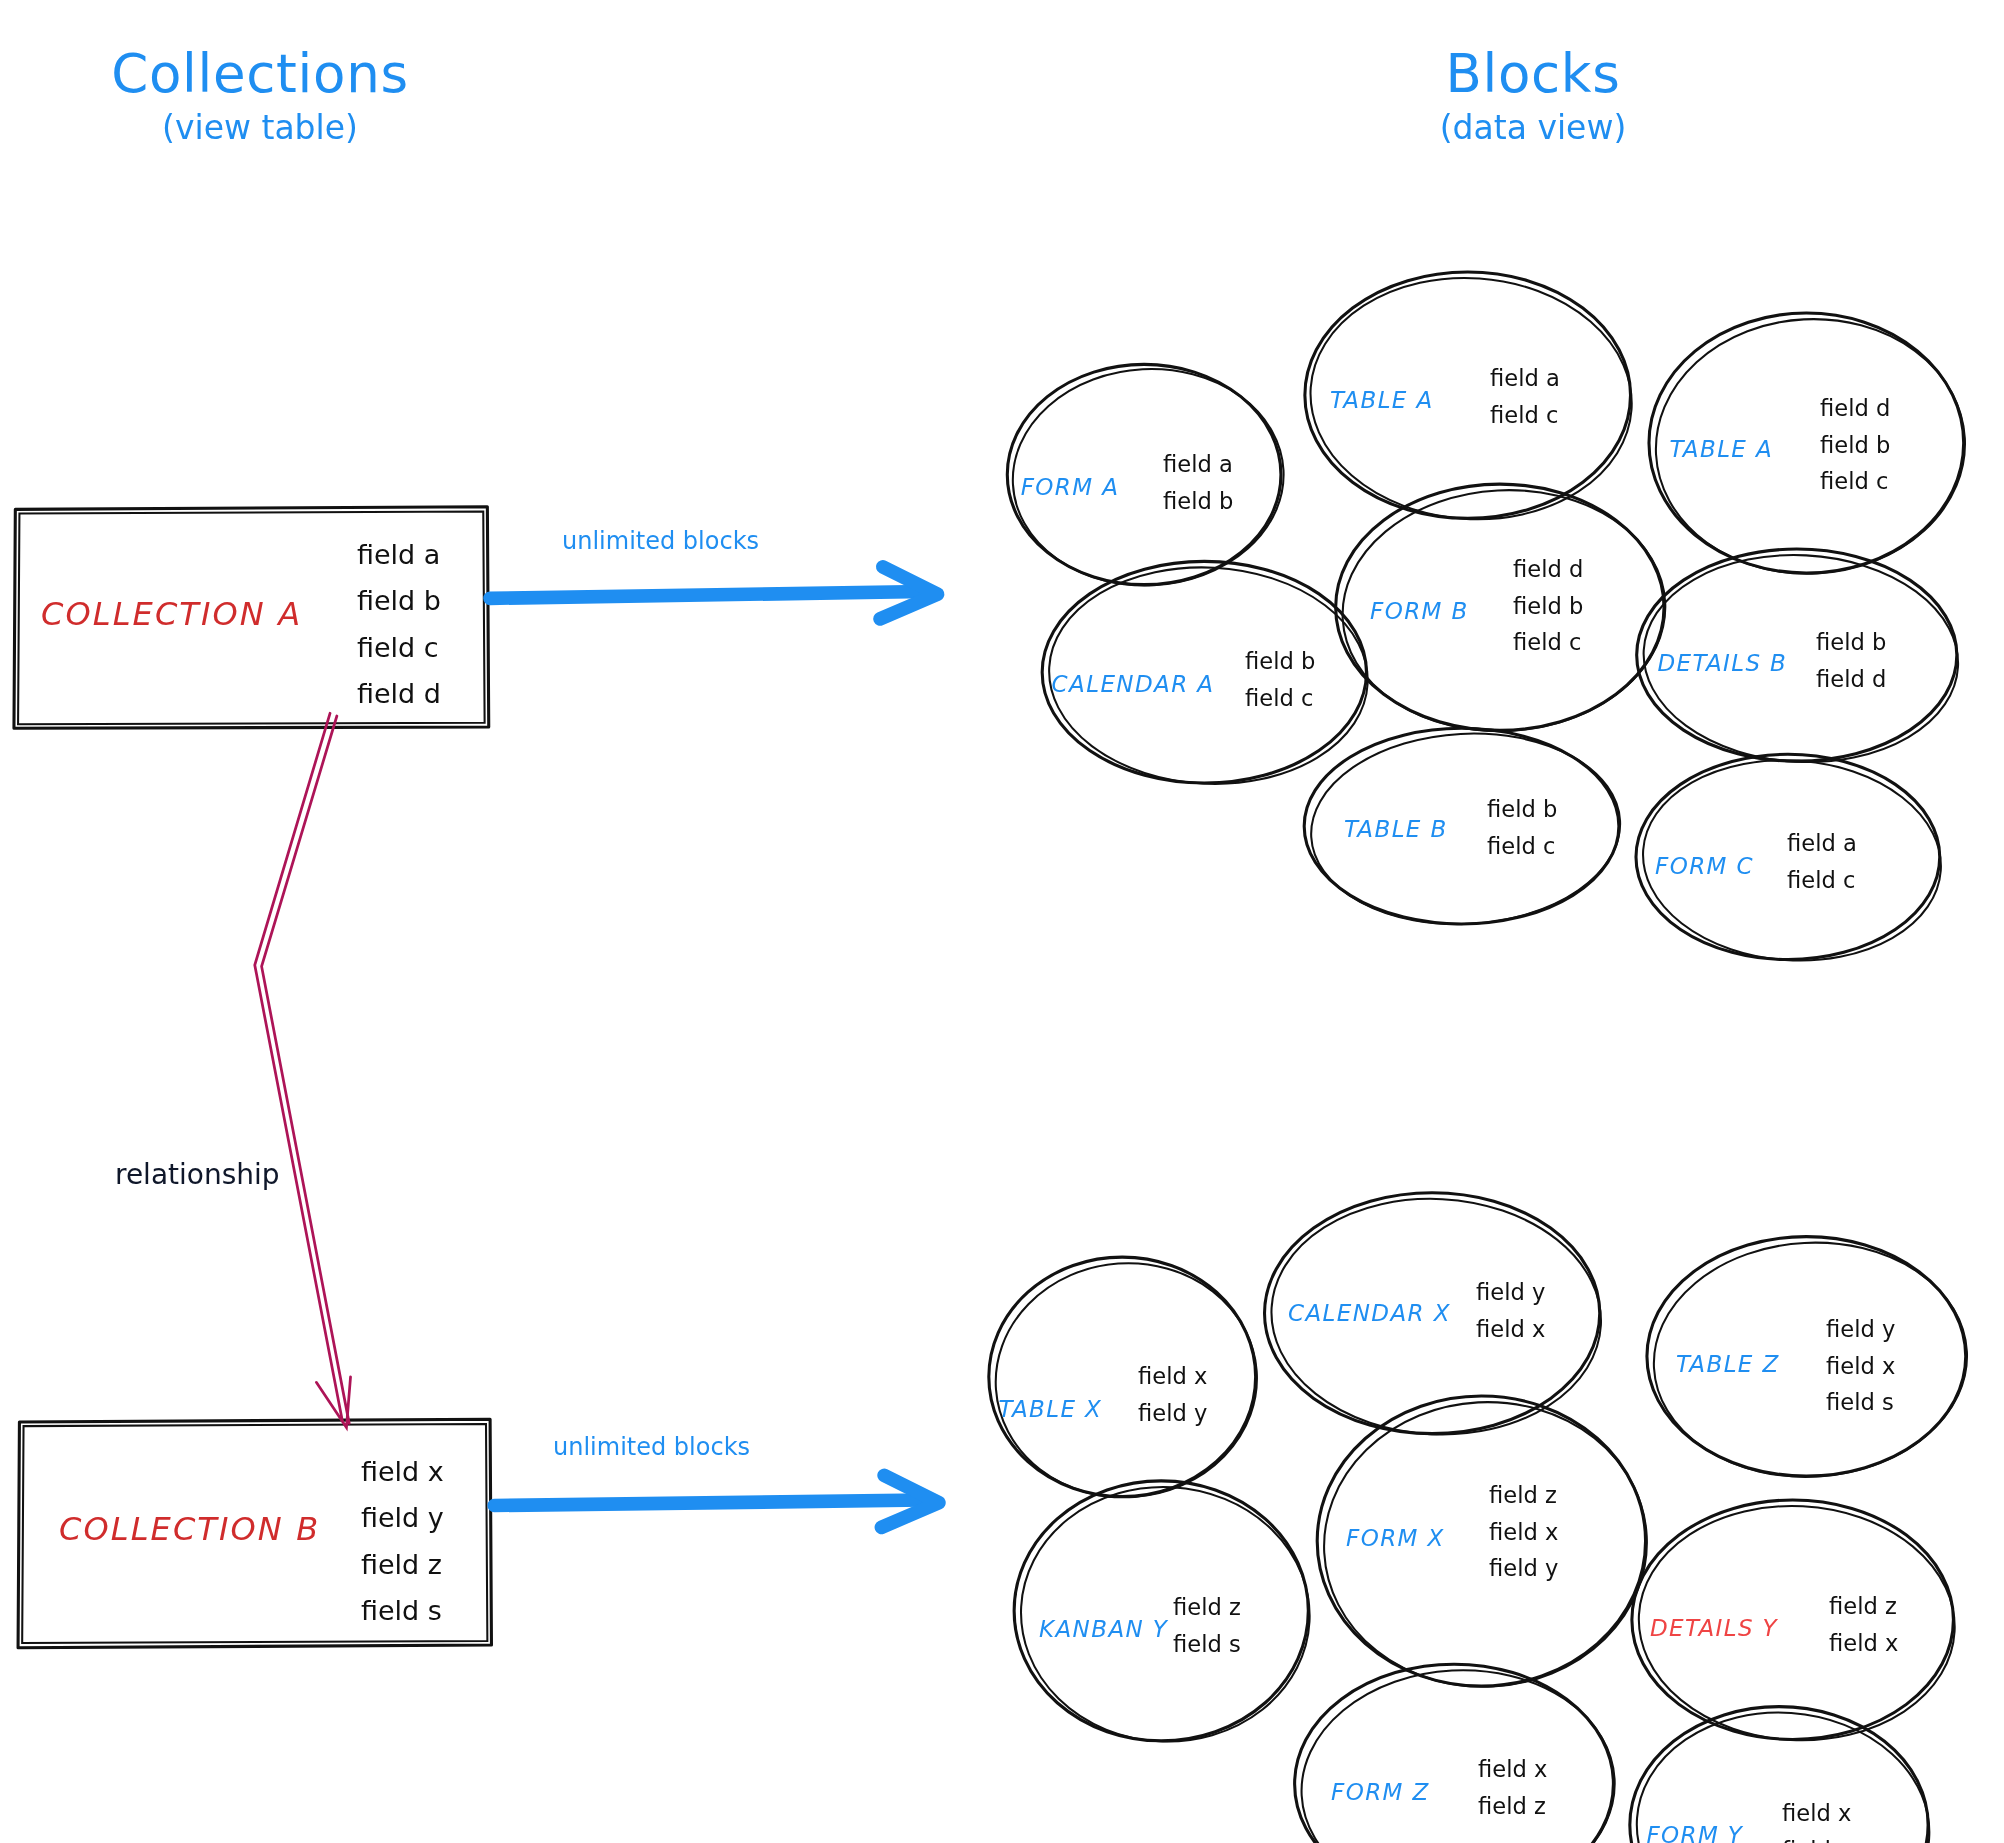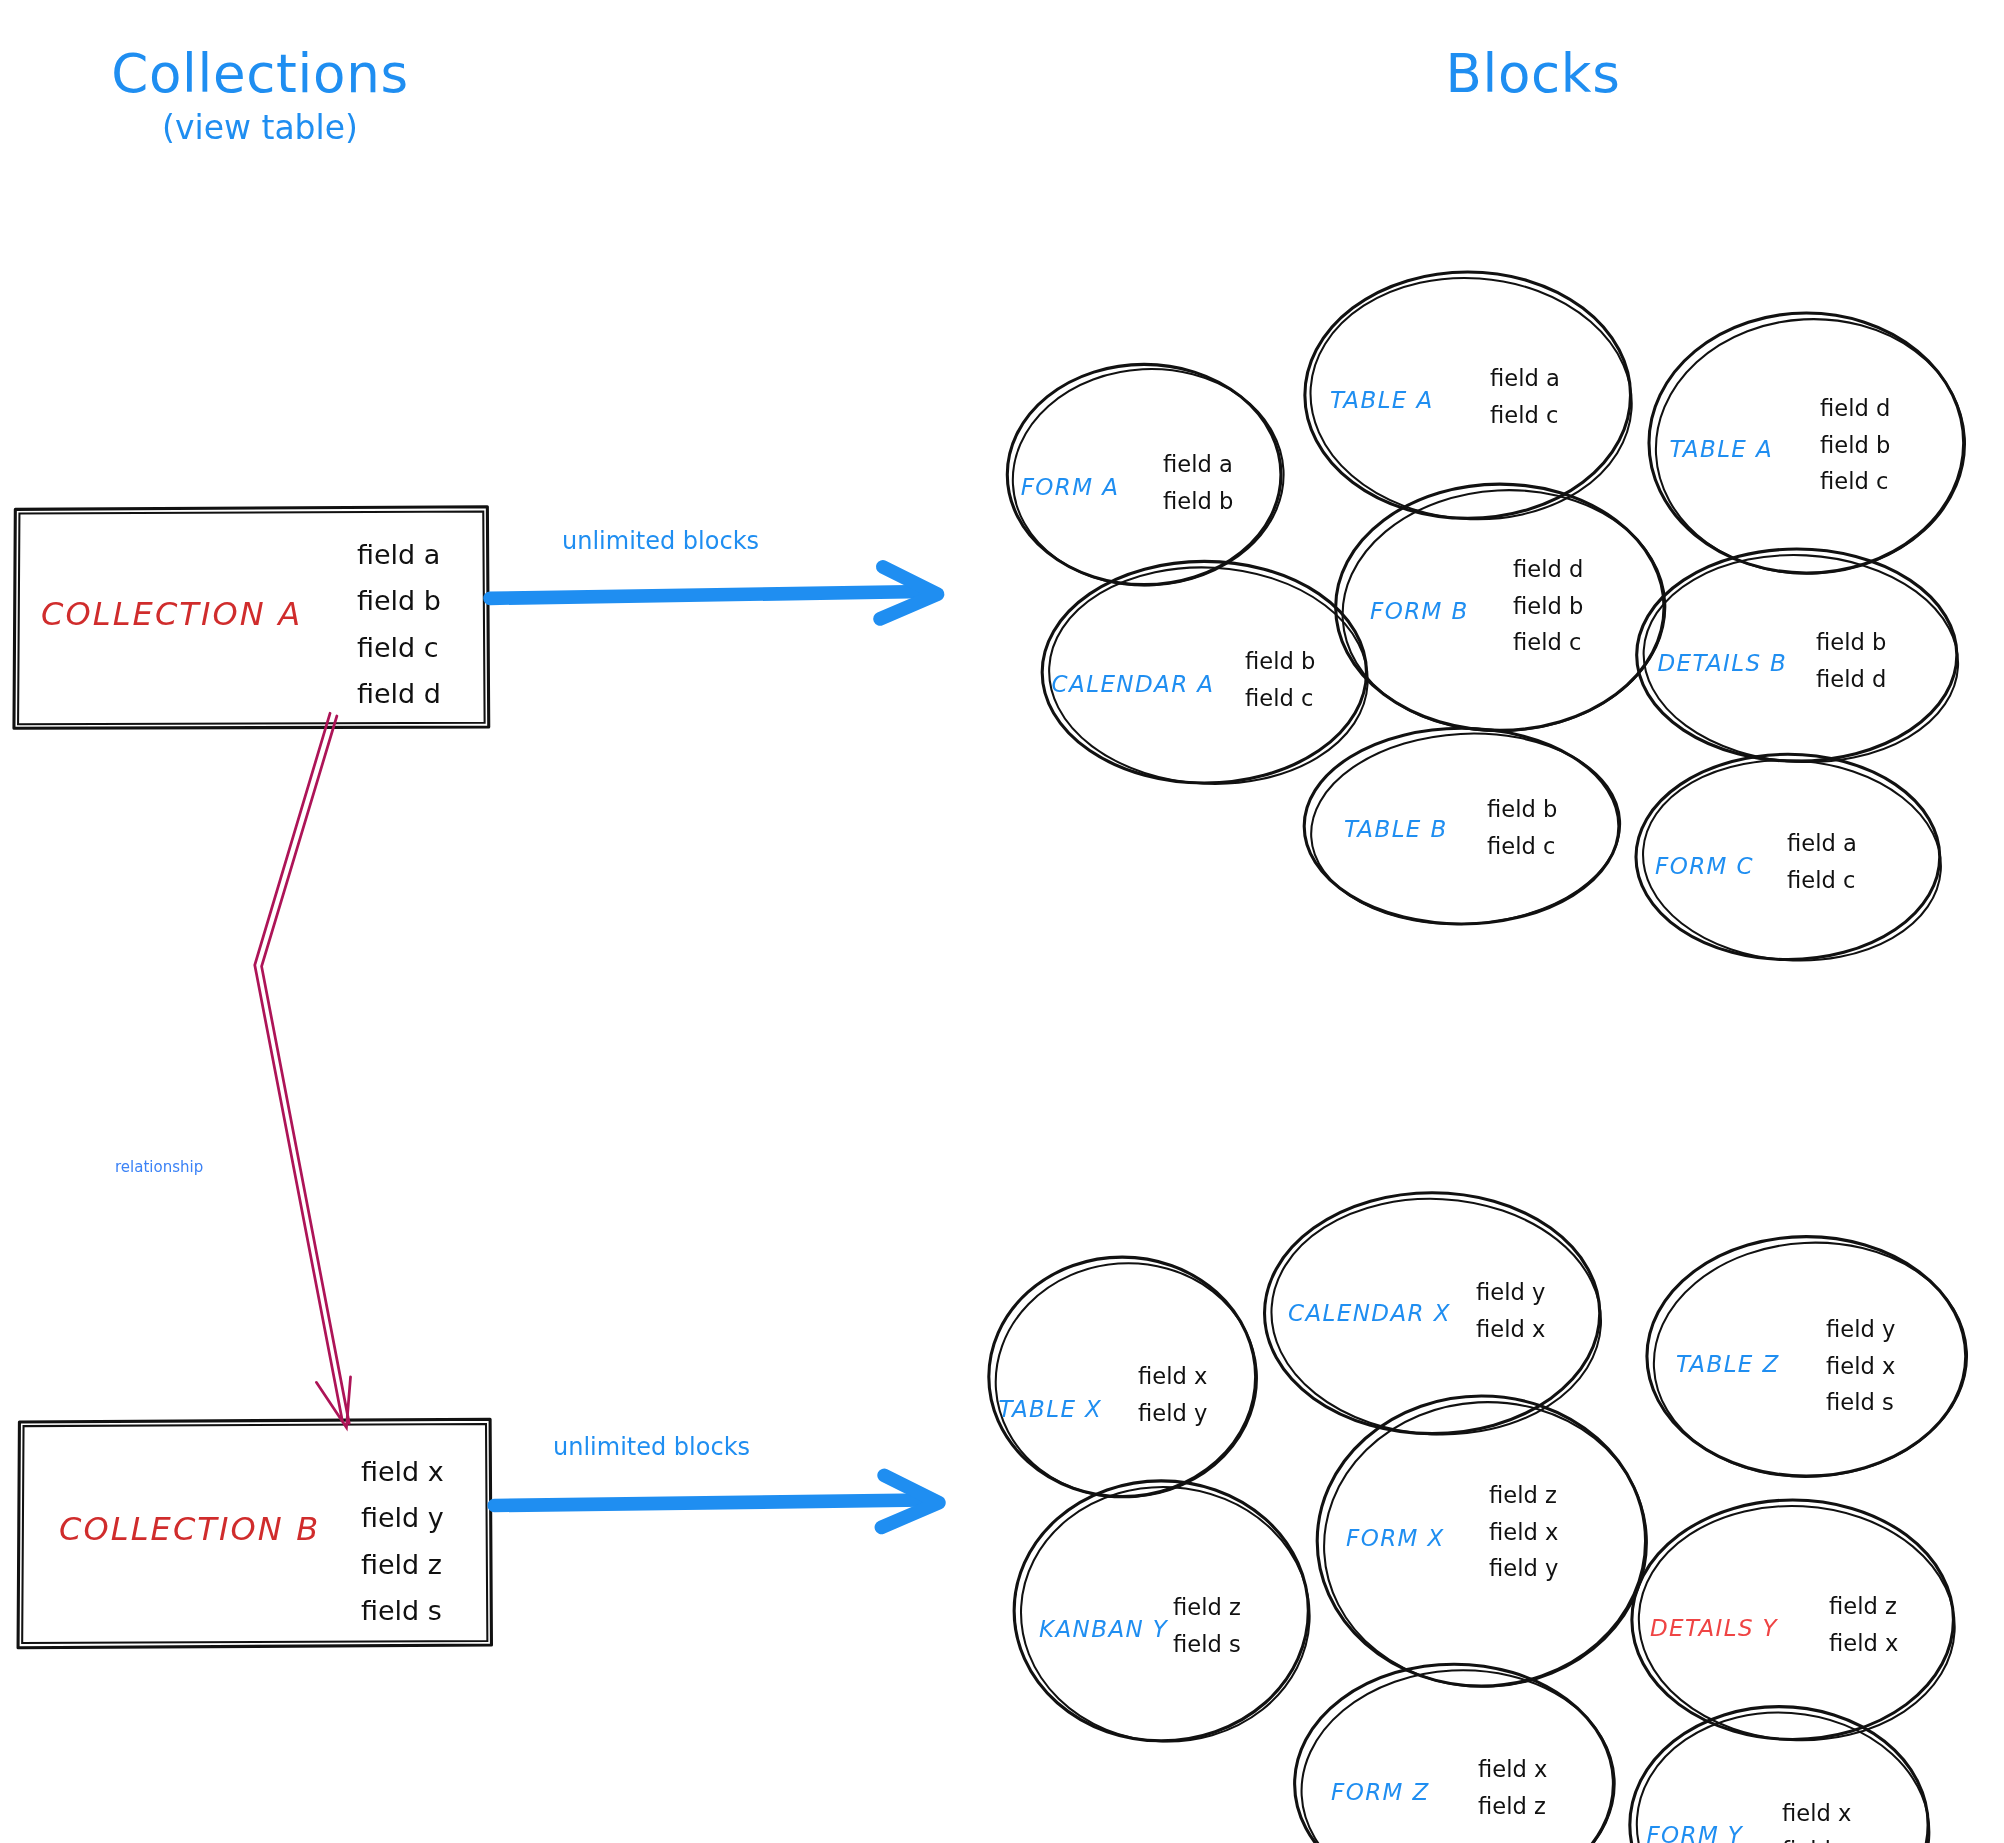--- a/index.html
+++ b/index.html
@@ -19,21 +19,21 @@
   .collection{position:absolute;box-sizing:border-box;}
   .collection .title{
     position:absolute;color:#d02c2c;font-size:32px;letter-spacing:2.1px;
     white-space:nowrap;font-style:italic;
   }
   .collection .fields{position:absolute;}
   .collection .fields div{font-size:27px;color:#111;line-height:1.72;text-align:left;white-space:nowrap;}
 
   
   .arrow-label{position:absolute;color:#1f8ef1;font-size:24px;white-space:nowrap;}
-  .rel-label{position:absolute;color:#3b82f6;font-size:15px;white-space:nowrap;}
+  .rel-label{position:absolute;color:#0f172a;font-size:28px;white-space:nowrap;}
 
   
   .block{position:absolute;}
   .block .bname{
     position:absolute;font-size:23px;letter-spacing:1.4px;white-space:nowrap;
     color:#1f8ef1;font-style:italic;
   }
   .block .bname.purple{color:#ef4444;}
   .block .bfields{position:absolute;}
   .block .bfields div{font-size:22.6px;color:#111;line-height:1.62;white-space:nowrap;}
@@ -133,20 +133,21 @@
     </g>
   </svg>
 
   <div class="heading" style="left:41px;top:9.6px;width:438px;">
     <div class="h1">Collections</div>
     <div class="h2">(view table)</div>
   </div>
 
   <div class="heading" style="left:1314px;top:9.6px;width:438px;">
     <div class="h1">Blocks</div>
+    <div class="h2">(data view)</div>
   </div>
 
   <div class="collection" style="left:15px;top:471px;width:474px;height:222px;">
     <div class="title" style="left:26px;top:88px;">COLLECTION A</div>
     <div class="fields" style="left:342px;top:25px;">
       <div>field a</div>
       <div>field b</div>
       <div>field c</div>
       <div>field d</div>
     </div>

